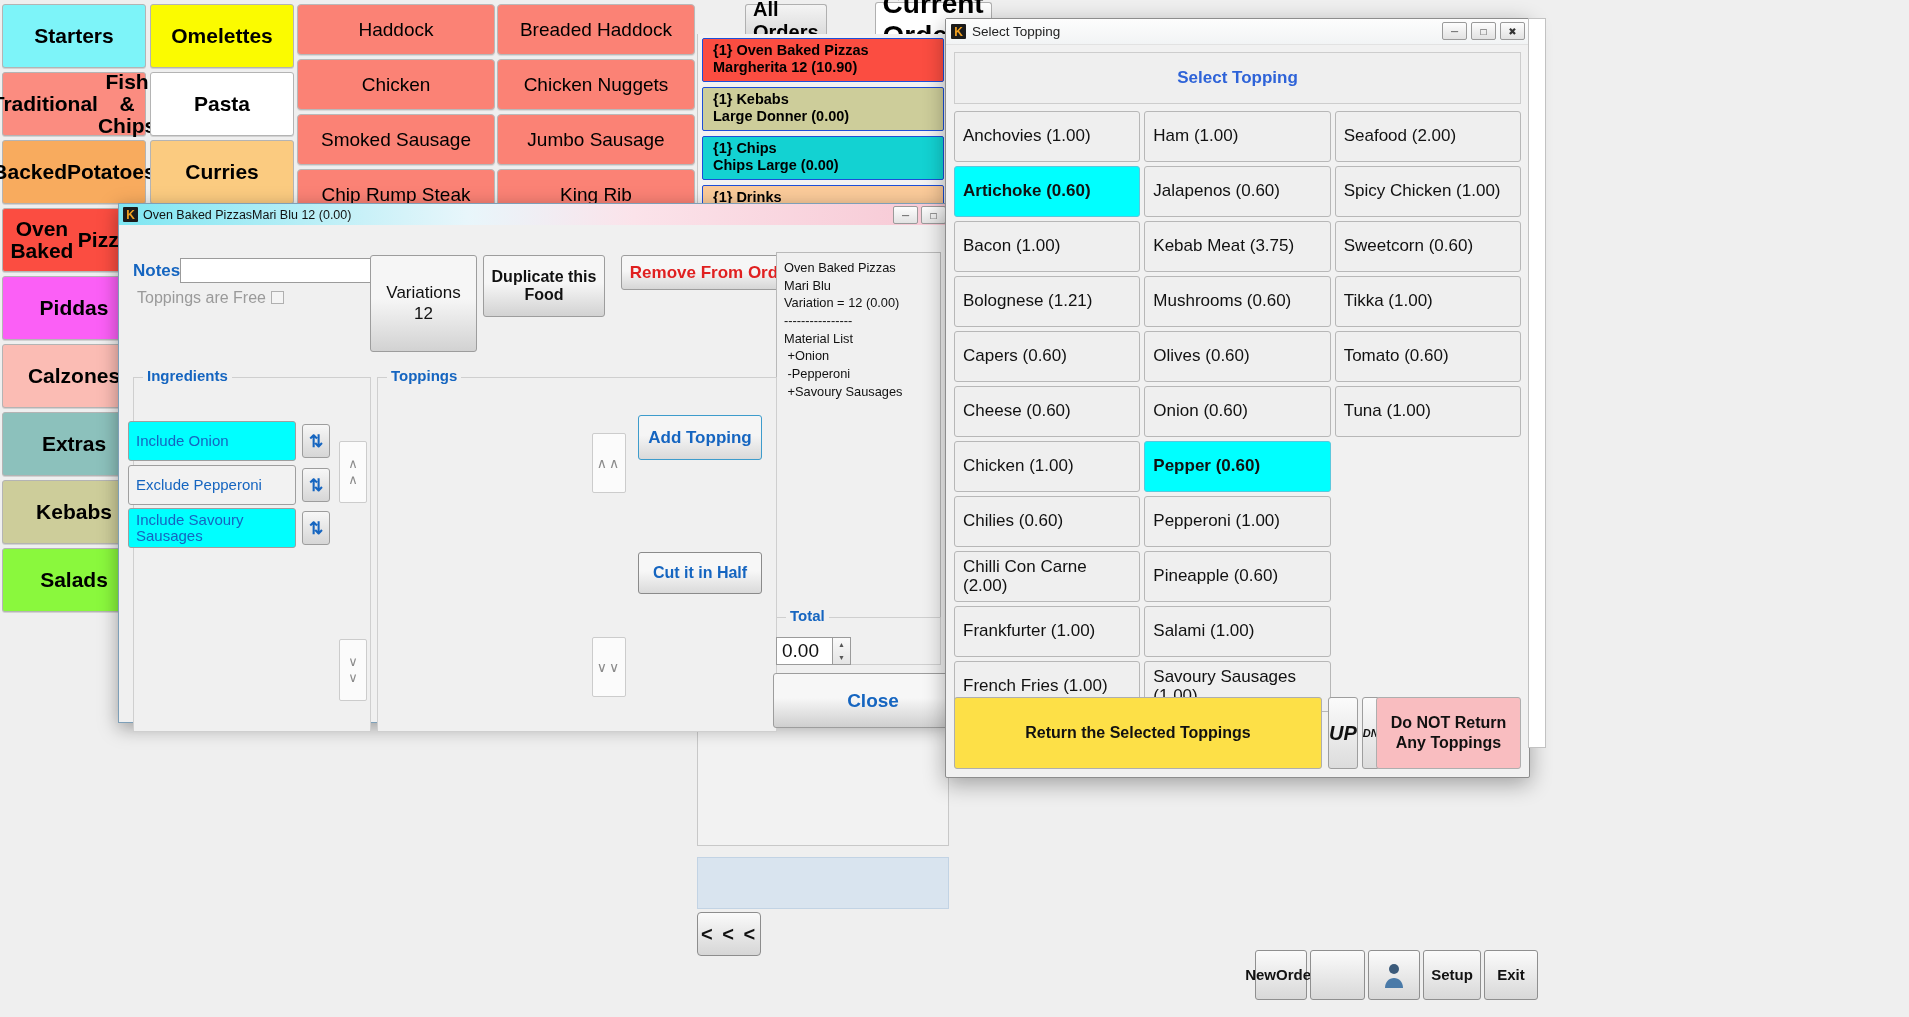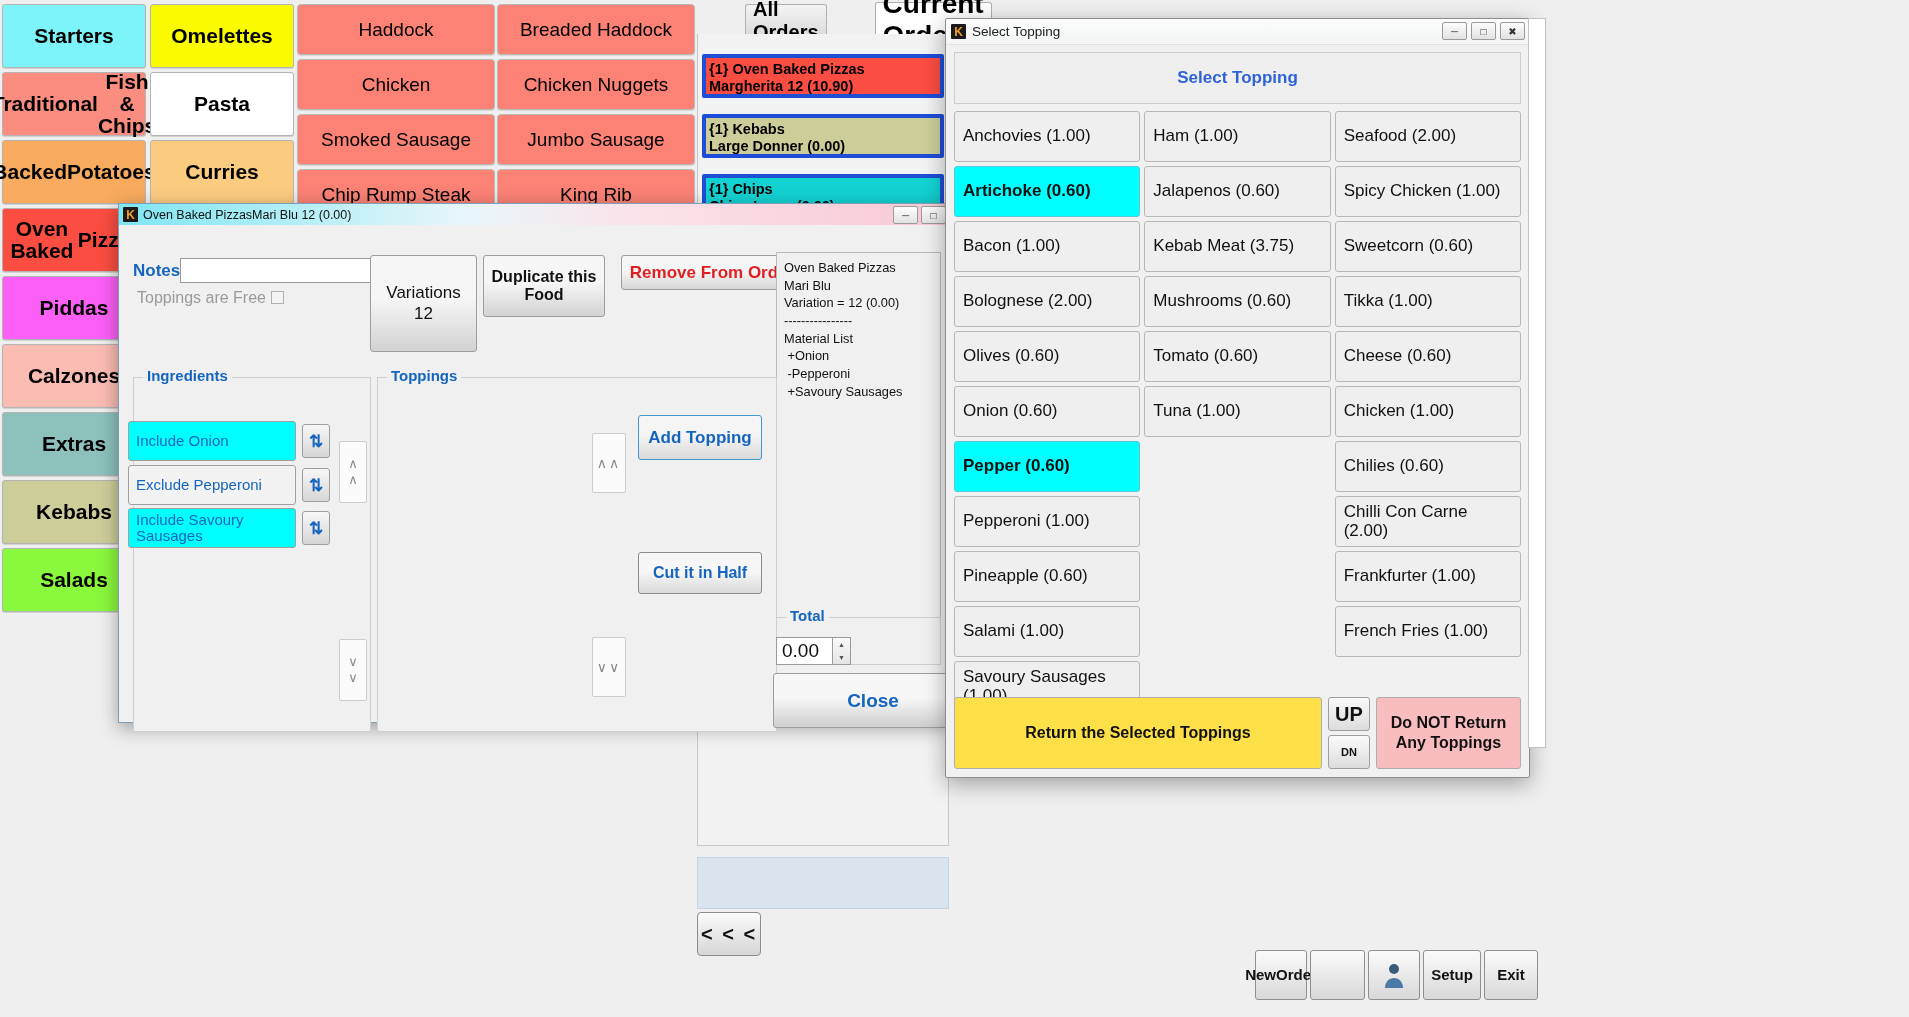--- a/index.html
+++ b/index.html
@@ -44,23 +44,23 @@
     background:linear-gradient(#f4f4f4,#dcdcdc);
     display:flex;align-items:center;border-radius:3px 3px 0 0;margin-left:48px;
   }
   .ord-tab.active{background:#fff;height:32px;font-size:28px;}
   .ord-list{
     position:absolute;top:32px;left:0;width:252px;height:812px;
     background:#f2f2f2;border:1px solid #c8c8c8;border-top:none;
     padding:4px;box-sizing:border-box;overflow:hidden;
   }
   .ord-item{
-    box-sizing:border-box;border:4px solid #1d4ed8;border-radius:2px;
-    margin-bottom:5px;padding:3px 3px;font-weight:bold;font-size:14.5px;
-    color:#000;line-height:1.18;height:44px;overflow:hidden;margin-top:16px;
+    box-sizing:border-box;border:1px solid #1d4ed8;border-radius:2px;
+    margin-bottom:5px;padding:3px 10px;font-weight:bold;font-size:14.5px;
+    color:#000;line-height:1.18;height:44px;overflow:hidden;
   }
   .ord-blue-box{
     position:absolute;left:0;top:855px;width:252px;height:52px;
     background:#d9e4ef;border:1px solid #c2d3e4;box-sizing:border-box;
   }
   #back-btn{
     position:absolute;left:697px;top:912px;width:62px;height:42px;
     background:linear-gradient(#fafafa,#d6d6d6);border:1px solid #8d8d8d;
     border-radius:4px;font-weight:bold;font-size:20px;color:#111;
     display:flex;align-items:center;justify-content:center;letter-spacing:2px;
@@ -260,21 +260,21 @@
   }
   .top-btn.sel{background:#0ff;border:1px solid #5ac8dd;font-weight:bold;}
   #td-footer{
     position:absolute;left:8px;right:8px;bottom:8px;height:72px;display:flex;gap:6px;
   }
   #return-selected-btn{
     flex:1;box-sizing:border-box;border:1px solid #aeaeae;border-radius:3px;
     background:#fde047;display:flex;align-items:center;justify-content:center;
     font-size:16px;font-weight:bold;color:#111;
   }
-  #updn{display:flex;flex-direction:column;gap:4px;width:42px;}
+  #updn{display:flex;flex-direction:row;gap:4px;width:42px;font-style:italic;}
   .updn-btn{
     flex:1;box-sizing:border-box;border:1px solid #9e9e9e;border-radius:3px;
     background:linear-gradient(#fbfbfb,#dcdcdc);
     display:flex;align-items:center;justify-content:center;color:#111;
   }
   #up-btn{font-size:20px;font-weight:bold;}
   #dn-btn{font-size:11px;font-weight:bold;}
   #no-return-btn{
     width:145px;box-sizing:border-box;border:1px solid #aeaeae;border-radius:3px;
     background:#f9bdc0;display:flex;align-items:center;justify-content:center;
@@ -498,23 +498,24 @@
     <div id="topping-grid">
         <div class="top-btn">Anchovies (1.00)</div>
         <div class="top-btn">Ham (1.00)</div>
         <div class="top-btn">Seafood (2.00)</div>
         <div class="top-btn sel">Artichoke (0.60)</div>
         <div class="top-btn">Jalapenos (0.60)</div>
         <div class="top-btn">Spicy Chicken (1.00)</div>
         <div class="top-btn">Bacon (1.00)</div>
         <div class="top-btn">Kebab Meat (3.75)</div>
         <div class="top-btn">Sweetcorn (0.60)</div>
-        <div class="top-btn">Bolognese (2.00)</div>
+        <div class="top-btn">Bolognese (1.21)</div>
         <div class="top-btn">Mushrooms (0.60)</div>
         <div class="top-btn">Tikka (1.00)</div>
+        <div class="top-btn">Capers (0.60)</div>
         <div class="top-btn">Olives (0.60)</div>
         <div class="top-btn">Tomato (0.60)</div>
         <div class="top-btn">Cheese (0.60)</div>
         <div class="top-btn">Onion (0.60)</div>
         <div class="top-btn">Tuna (1.00)</div>
         <div class="top-btn">Chicken (1.00)</div>
         <div class="top-btn sel">Pepper  (0.60)</div>
         <div style="height: 51px; border: none; background: transparent;"></div>
         <div class="top-btn">Chilies (0.60)</div>
         <div class="top-btn">Pepperoni (1.00)</div>

